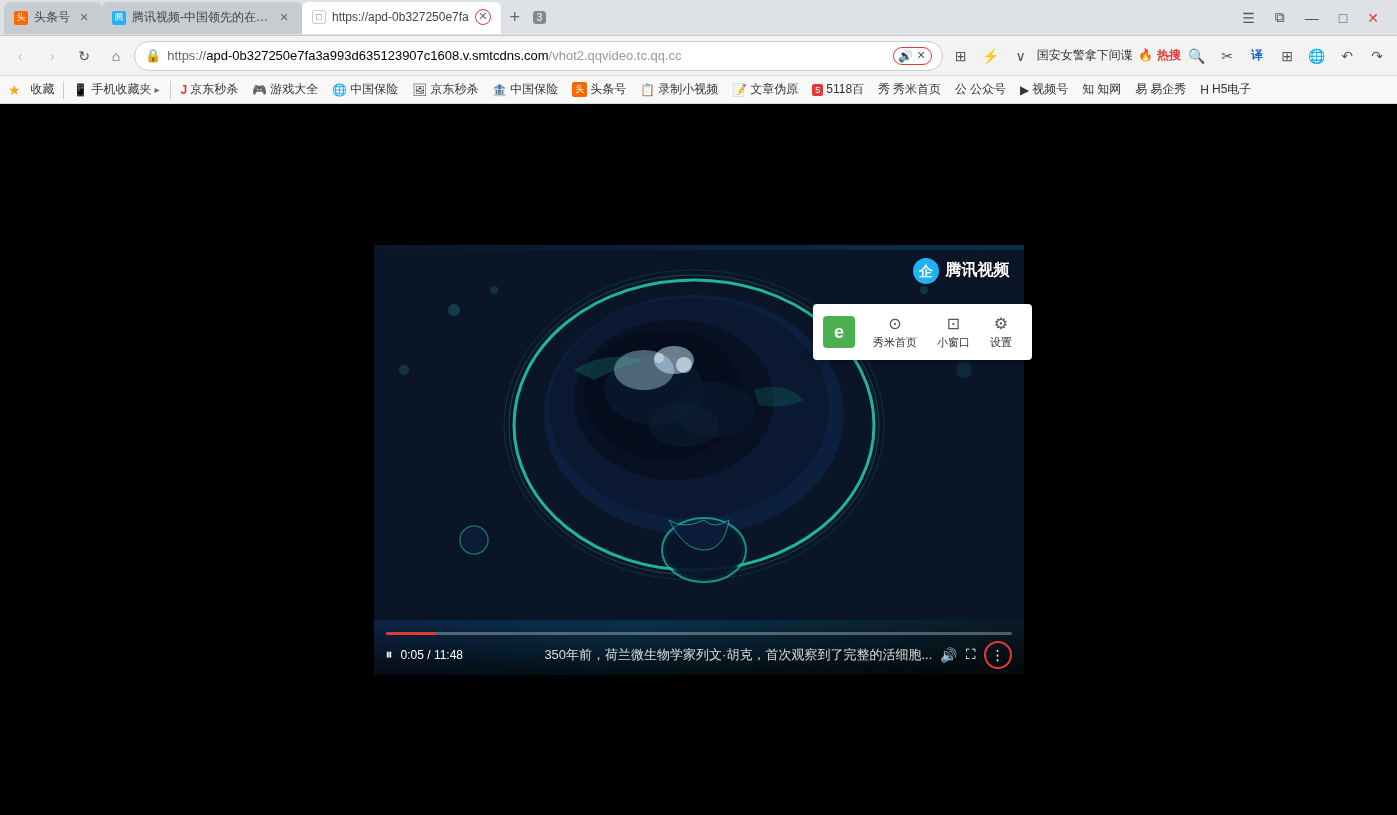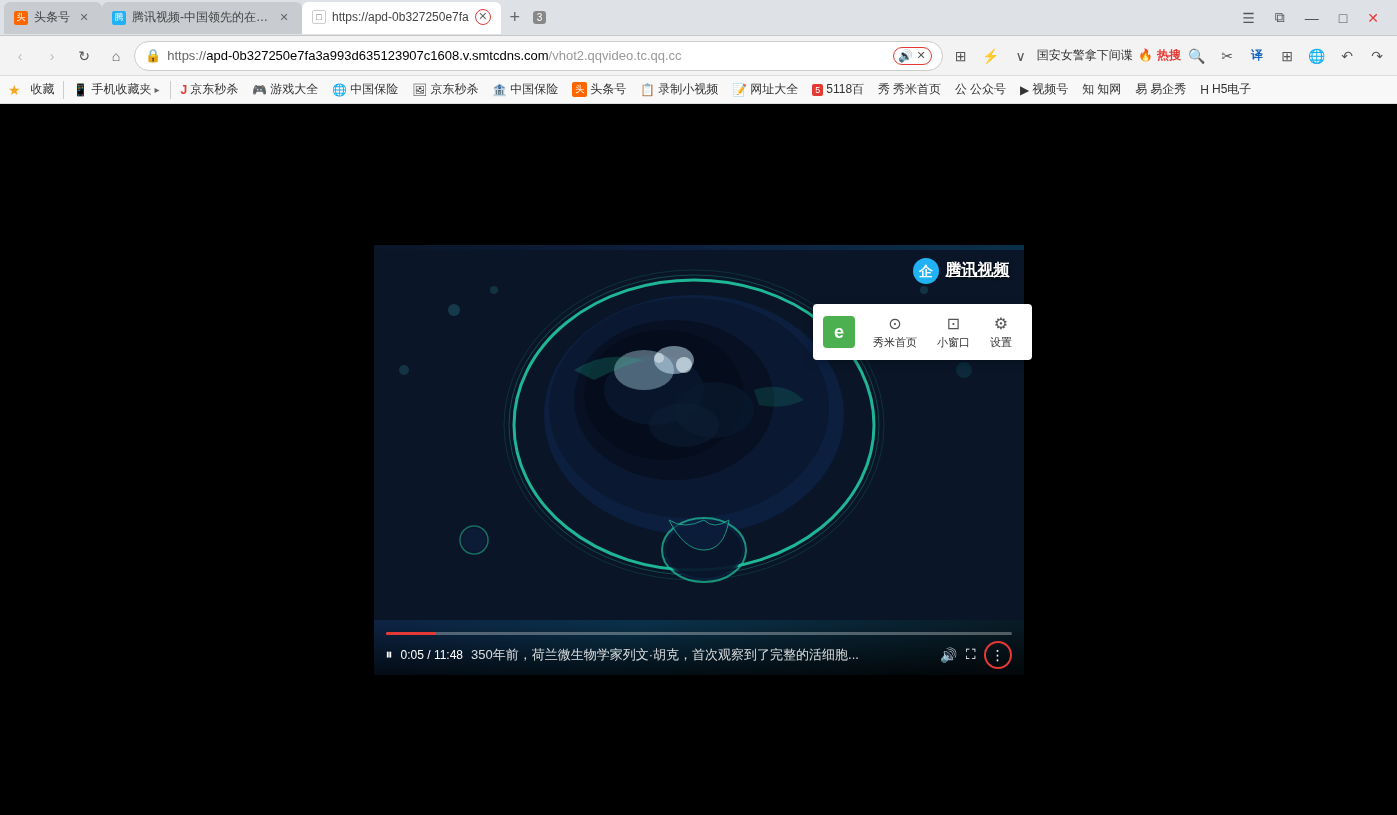--- a/index.html
+++ b/index.html
@@ -295,20 +295,21 @@
     .time-display {
       color: #fff;
       font-size: 12px;
     }
     .subtitle-text {
       color: rgba(255,255,255,0.85);
       font-size: 13px;
       flex: 1;
       white-space: nowrap;
       overflow: hidden;
+      text-align: right;
     }
     .more-btn {
       width: 28px;
       height: 28px;
       border-radius: 50%;
       border: 2px solid #e53935;
       display: flex;
       align-items: center;
       justify-content: center;
       color: #fff;
@@ -462,21 +463,21 @@
   <div class="bookmark-item">
     <span style="background:#ff6600; color:#fff; font-size:9px; padding:1px 3px; border-radius:2px;">头</span>
     <span>头条号</span>
   </div>
   <div class="bookmark-item">
     <span>📋</span>
     <span>录制小视频</span>
   </div>
   <div class="bookmark-item">
     <span>📝</span>
-    <span>网址大全</span>
+    <span>文章伪原</span>
   </div>
   <div class="bookmark-item">
     <span style="background:#e53935; color:#fff; font-size:9px; padding:1px 3px; border-radius:2px;">5</span>
     <span>5118百</span>
   </div>
   <div class="bookmark-item">
     <span>秀</span>
     <span>秀米首页</span>
   </div>
   <div class="bookmark-item">
@@ -554,21 +555,21 @@
         <circle cx="100" cy="290" r="14" fill="none" stroke="#20c8a0" stroke-width="1.5" opacity="0.5"></circle>
       </svg>
     </div>
 
     <div class="tencent-logo">
 
       <svg width="28" height="28" viewBox="0 0 28 28">
         <circle cx="14" cy="14" r="13" fill="#20b2f5"></circle>
         <text x="14" y="19" text-anchor="middle" fill="white" font-size="14" font-weight="bold">企</text>
       </svg>
-      <span style="text-shadow: 1px 1px 3px rgba(0,0,0,0.8); text-decoration: underline;">腾讯视频</span>
+      <span style="text-shadow: 1px 1px 3px rgba(0,0,0,0.8);">腾讯视频</span>
     </div>
 
     <div class="video-controls">
       <div class="progress-bar-bg">
         <div class="progress-bar-fill"></div>
       </div>
       <div class="controls-row">
         <div class="ctrl-btn">⏸</div>
         <div class="time-display">
           <span>0:05</span>

